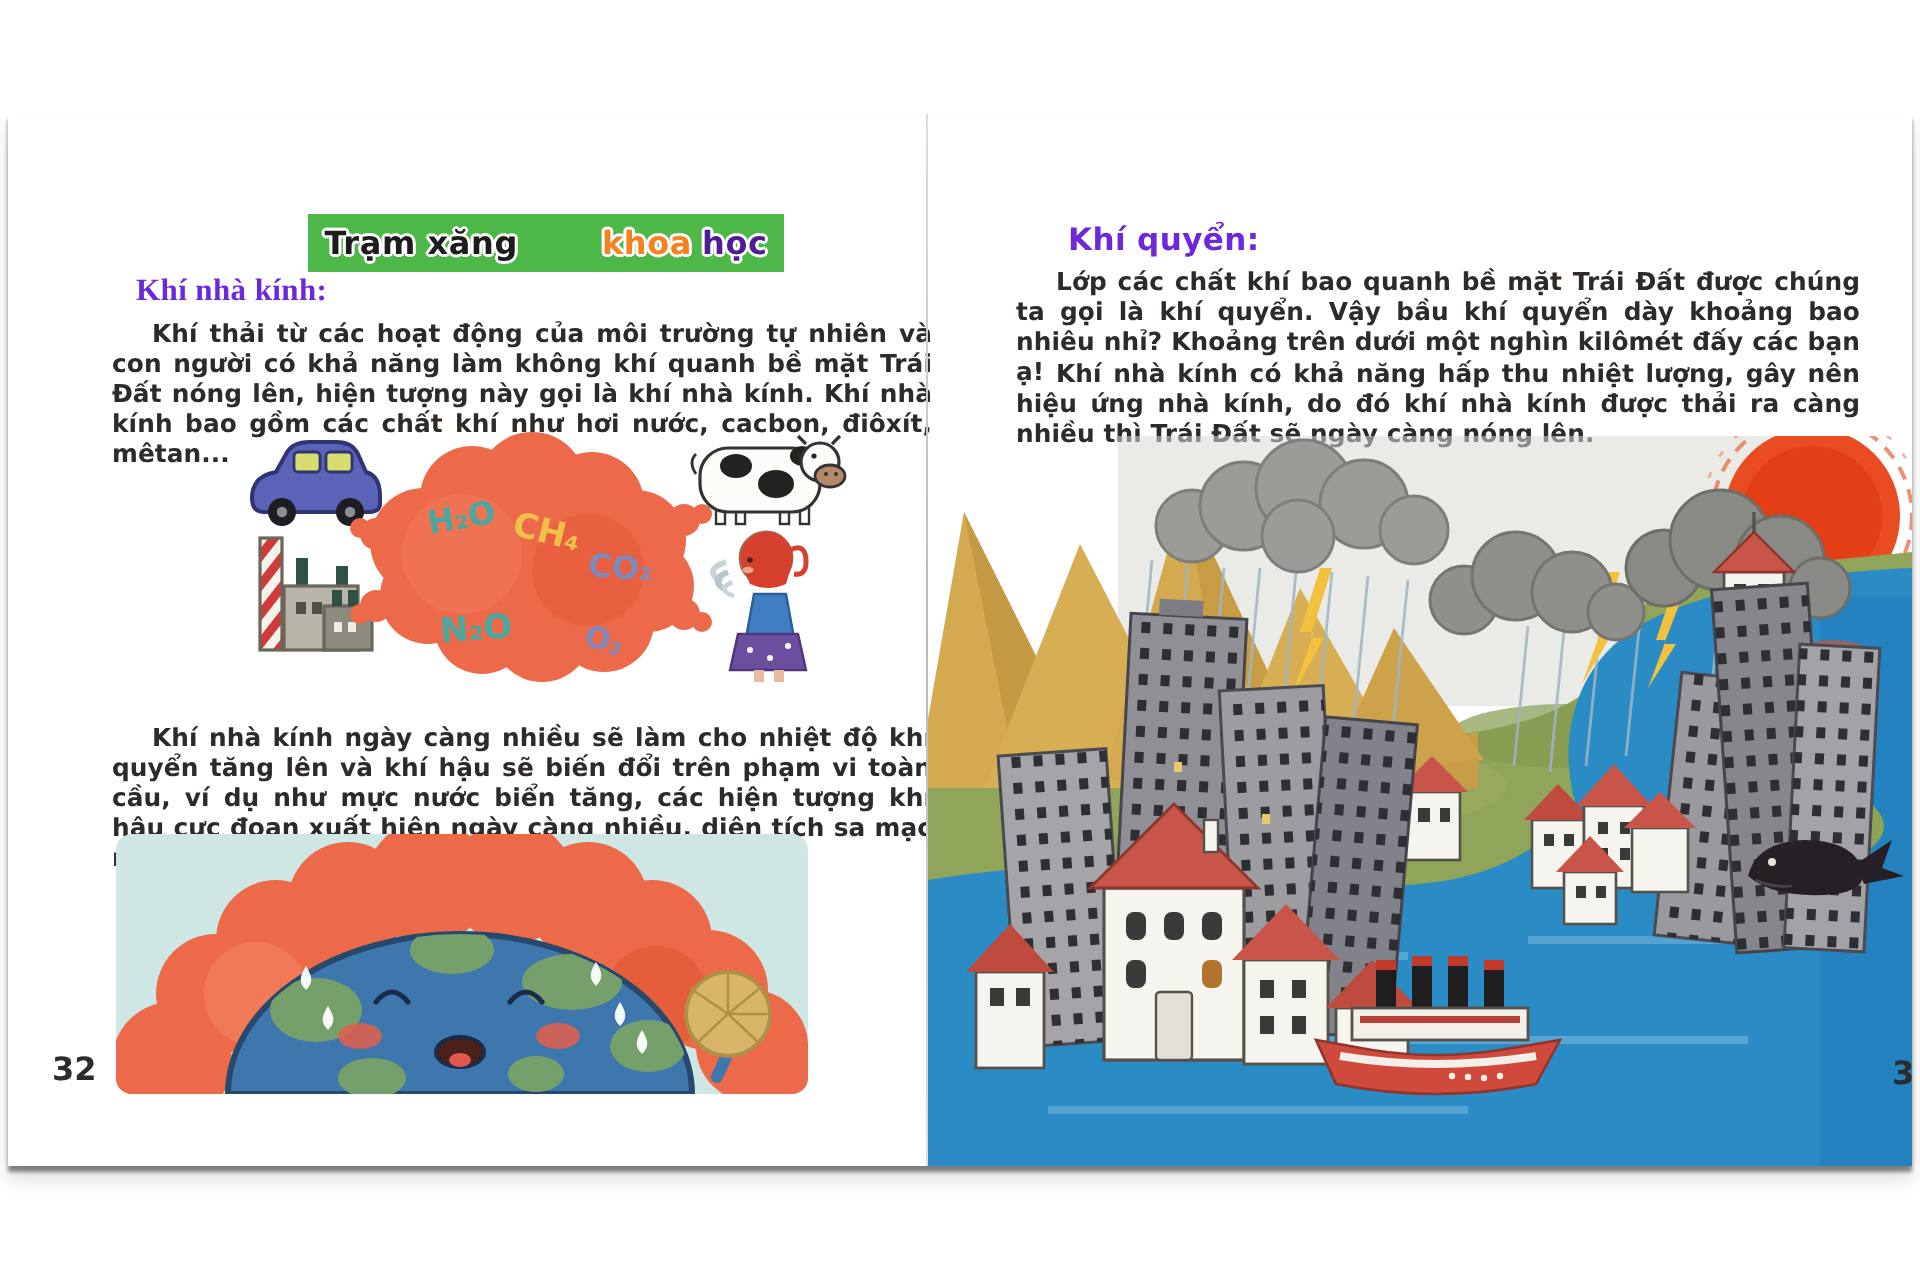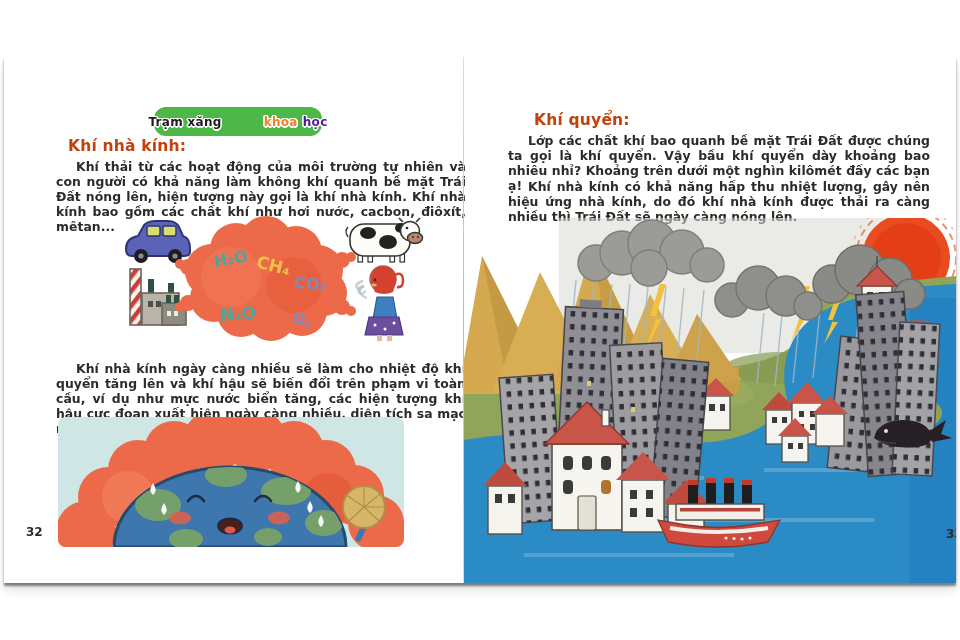--- a/index.html
+++ b/index.html
@@ -2,46 +2,46 @@
 <html><head>
 <meta charset="utf-8">
 <style>
   html,body{margin:0;padding:0;background:#ffffff;width:960px;height:640px;
     font-family:"DejaVu Sans",sans-serif;overflow:hidden;}
   .spread{position:absolute;left:4px;top:57px;width:952px;height:526px;background:#fff;
     box-shadow:0 3px 2px rgba(0,0,0,.45),0 7px 10px rgba(0,0,0,.12);}
   .gutter{position:absolute;left:459px;top:0;width:1px;height:100%;
     background:linear-gradient(#ddd,#b9b9b9,#ddd);}
   .abs{position:absolute;}
-  .banner{left:150px;top:50px;width:168px;height:29px;background:#4db848;border-radius:12px;
-    display:flex;align-items:center;justify-content:center;font-size:12px;font-weight:800;
+  .banner{left:150px;top:50px;width:238px;height:29px;background:#4db848;border-radius:0;
+    display:flex;align-items:center;justify-content:center;font-size:16px;font-weight:800;
     letter-spacing:.3px;white-space:nowrap;}
   .banner span{text-shadow:-1.5px 0 #fff,1.5px 0 #fff,0 -1.5px #fff,0 1.5px #fff,
     -1px -1px #fff,1px 1px #fff,-1px 1px #fff,1px -1px #fff;}
   .b1{color:#1c1c1c;margin-right:6px;} .b2{color:#f5821f;margin-right:5px;padding-left:36px;} .b3{color:#4c1d95;}
-  .heading{font-size:15.5px;font-weight:700;color:#c2410c;letter-spacing:.2px;}
+  .heading{font-size:15.5px;font-weight:700;color:#6d28d9;letter-spacing:.2px;}
   .body-text{font-size:12.4px;font-weight:600;color:#2e2a28;line-height:15px;
     text-align:justify;margin:0;text-indent:20px;letter-spacing:.05px;}
-  .pagenum{font-size:12px;font-weight:600;color:#2c2c2c;}
+  .pagenum{font-size:16px;font-weight:600;color:#2c2c2c;}
   svg{display:block;}
 </style>
 </head>
 <body>
 
 <div class="spread">
 
   <div class="abs" style="left:0;top:0;width:460px;height:526px;">
 
     <div class="abs banner">
       <span class="b1">Trạm xăng</span>
       <span class="b2">khoa</span>
       <span class="b3">học</span>
     </div>
 
-    <div class="abs heading" style="left:64px;top:80px;">Khí nhà kính:</div>
+    <div class="abs heading" style="left:64px;top:80px;font-family:Liberation Serif, serif;">Khí nhà kính:</div>
 
     <p class="abs body-text" style="left:52px;top:102px;width:410px;">Khí thải từ các hoạt động của môi trường tự nhiên và con người có khả năng làm không khí quanh bề mặt Trái Đất nóng lên, hiện tượng này gọi là khí nhà kính. Khí nhà kính bao gồm các chất khí như hơi nước, cacbon, điôxít, mêtan...</p>
 
     <svg class="abs" style="left:92px;top:158px;" width="332" height="126" viewBox="0 0 332 126">
       <defs>
         <pattern id="stripepat" width="9" height="9" patternUnits="userSpaceOnUse" patternTransform="rotate(38)">
           <rect width="9" height="9" fill="#f6f2ec"></rect>
             <rect width="4.5" height="9" fill="#cf3a3a"></rect>
         </pattern>
       </defs>

